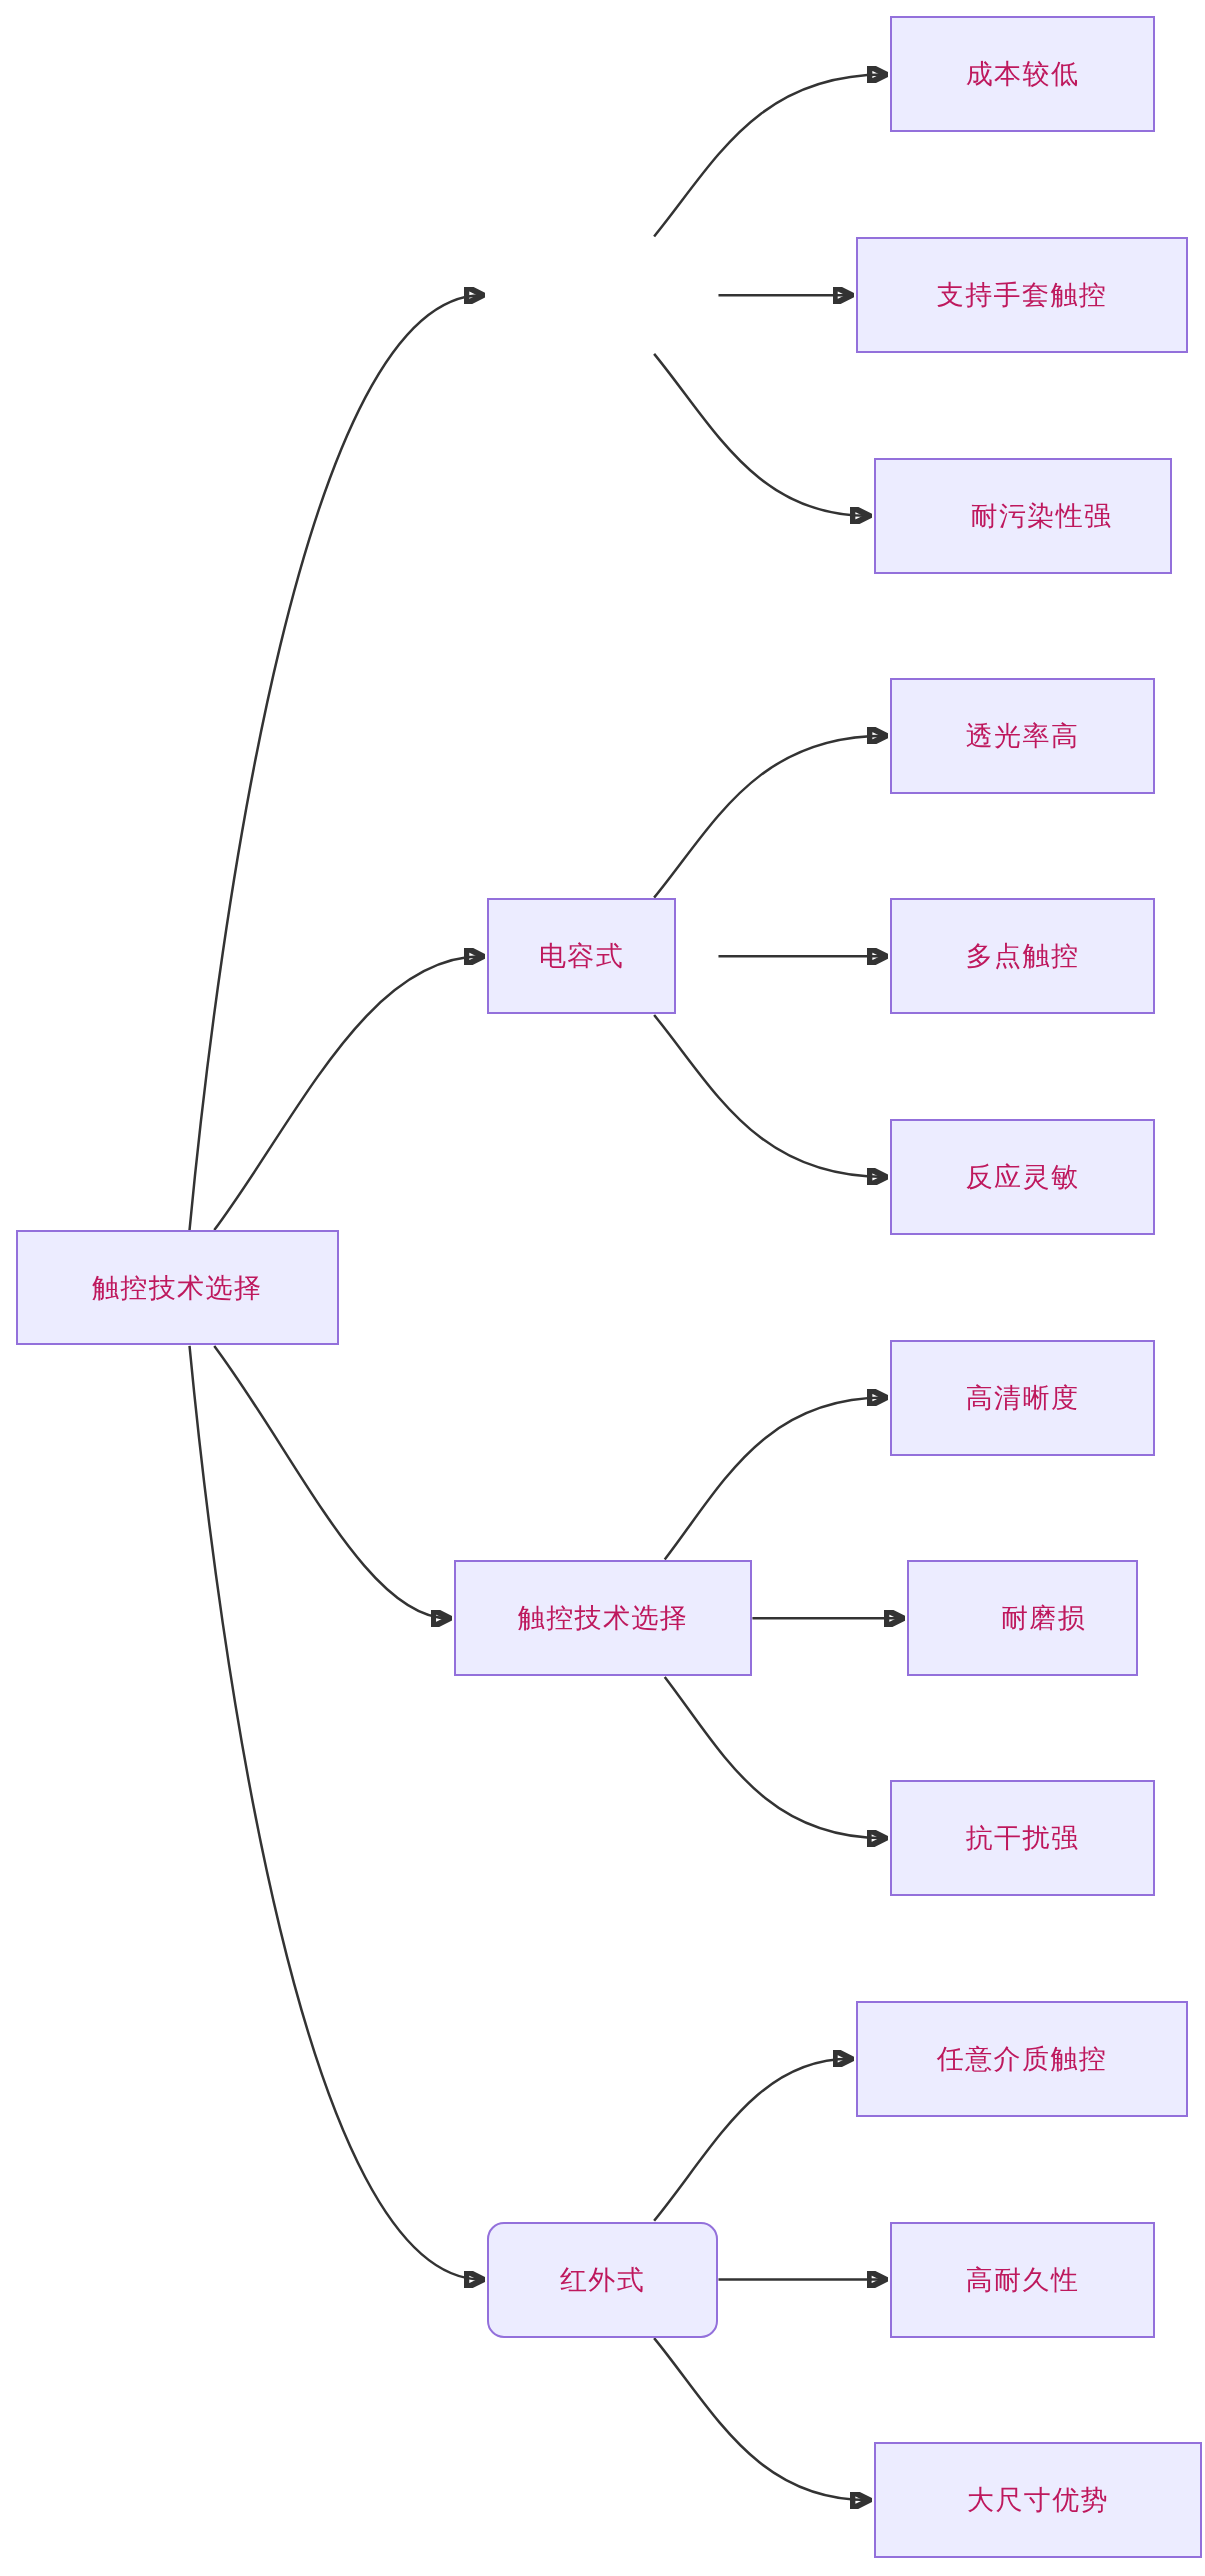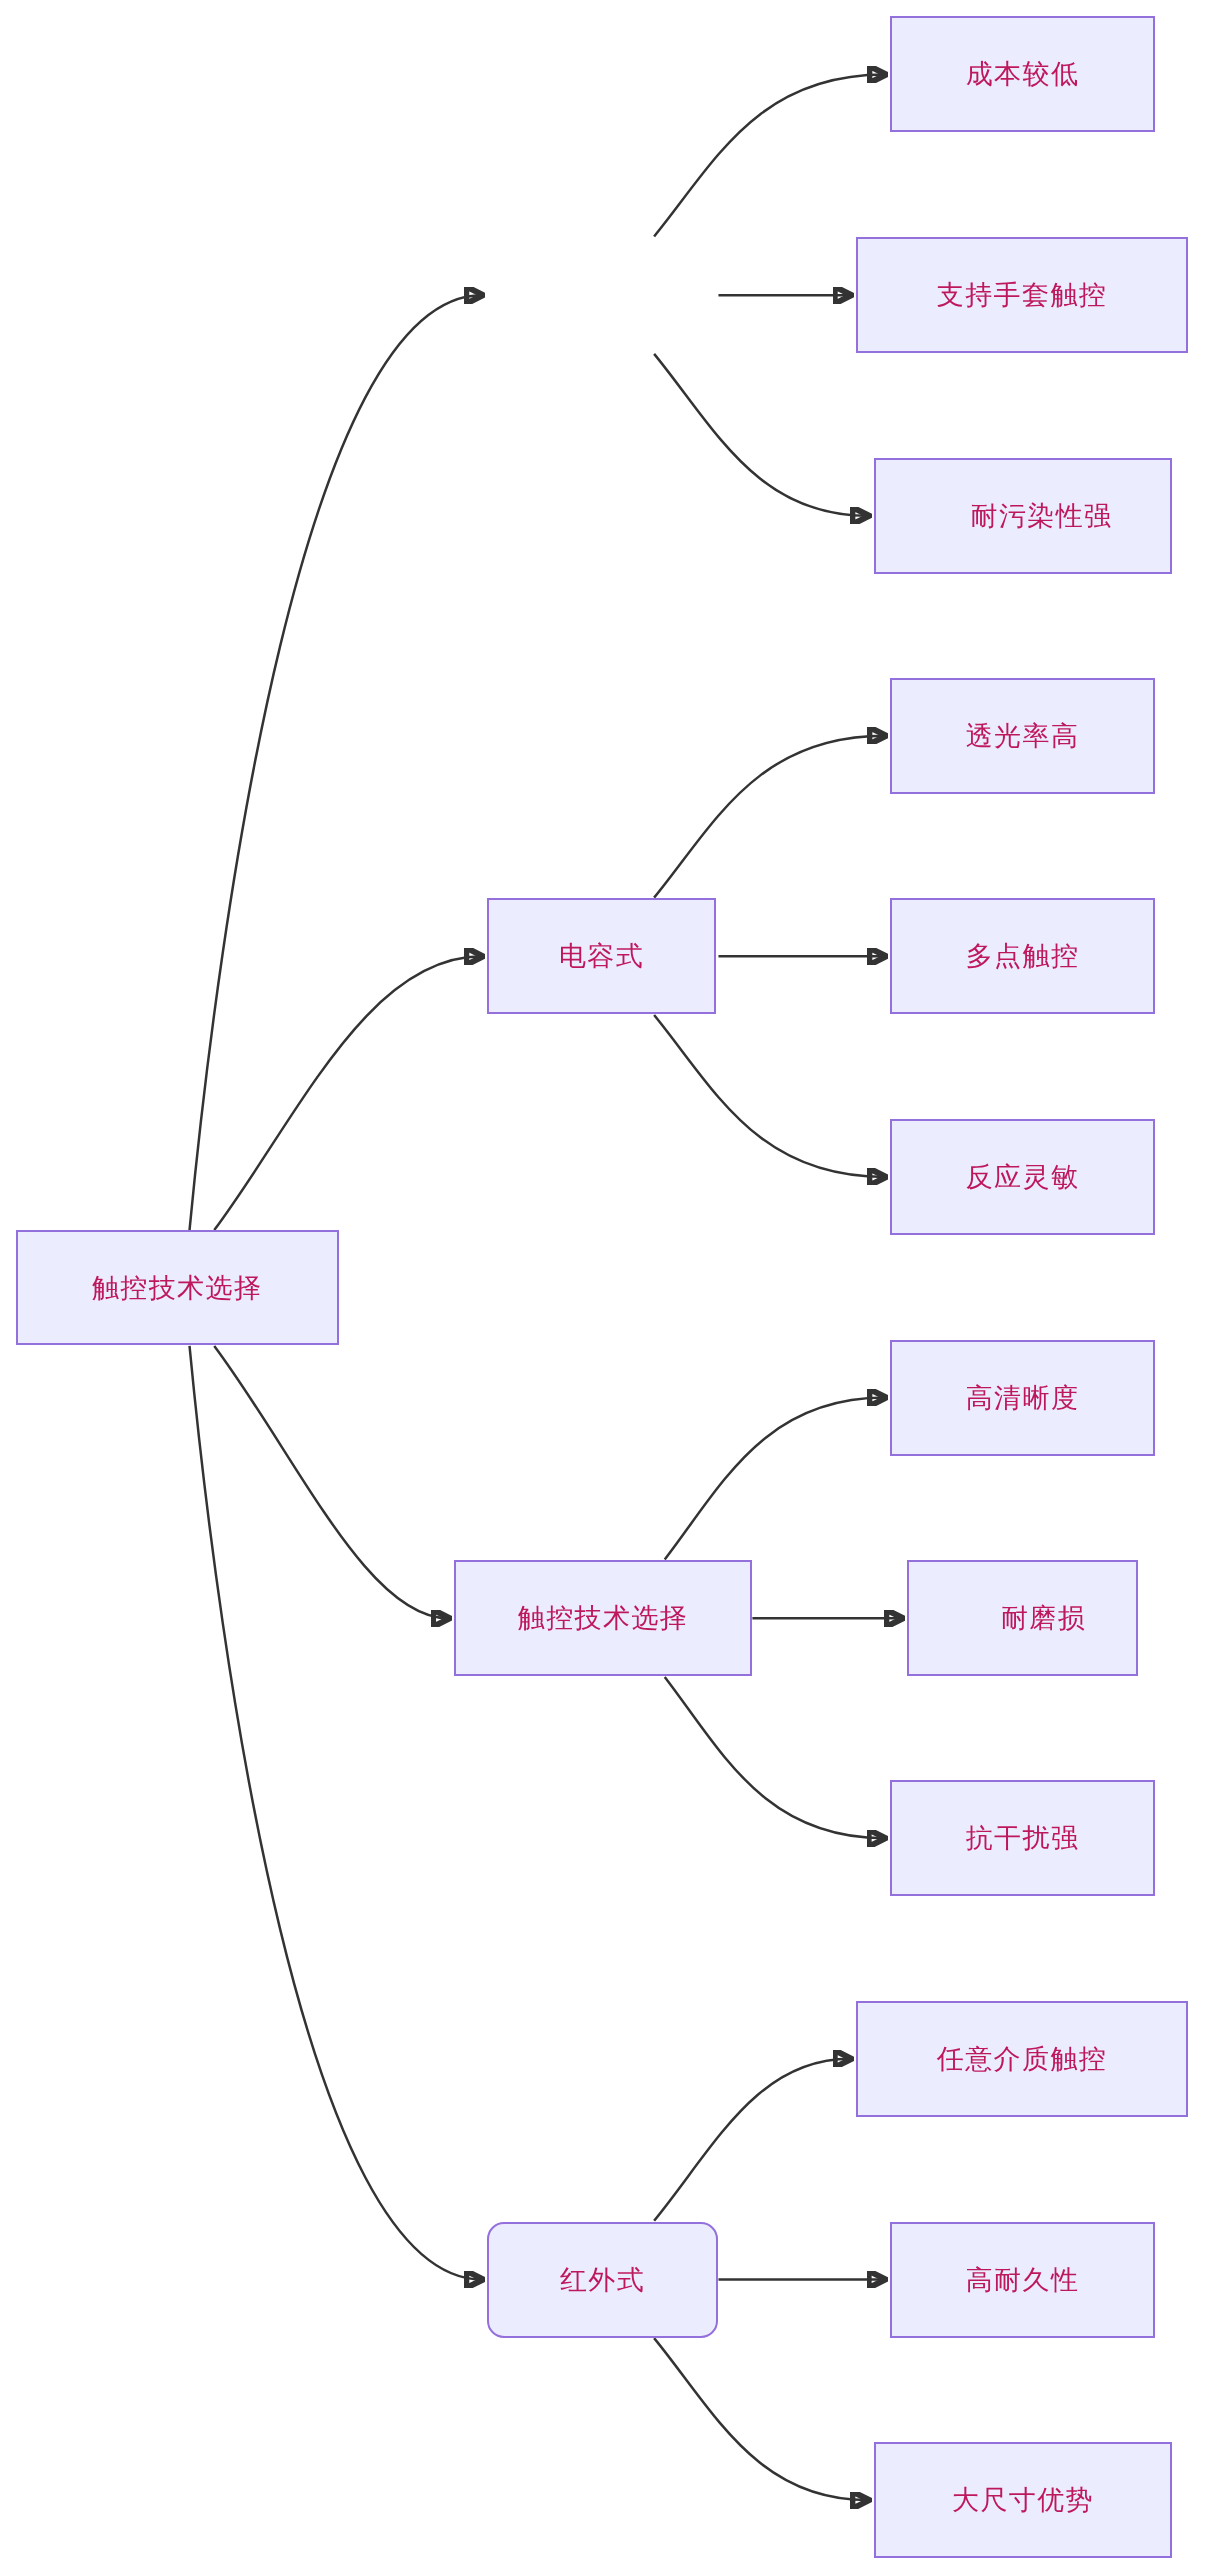--- a/index.html
+++ b/index.html
@@ -66,21 +66,21 @@
 
     <path d="M 925 3140 C 1010 3036, 1070 2911, 1202 2911" marker-end="url(#arrow)"></path>
     <path d="M 1016 3223 L 1250 3223" marker-end="url(#arrow)"></path>
     <path d="M 925 3306 C 1010 3410, 1070 3535, 1227 3535" marker-end="url(#arrow)"></path>
   </svg>
 
   <div class="node" style="left:15.6px; top:1230px; width:323px; height:115px;">
     <span>触控技术选择</span>
   </div>
 
-  <div class="node" style="left:487px; top:898px; width:229px; height:116px;">
+  <div class="node" style="left:487px; top:898px; width:189px; height:116px;">
     <span>电容式</span>
   </div>
   <div class="node" style="left:454px; top:1560px; width:298px; height:116px;">
     <span>触控技术选择</span>
   </div>
   <div class="node" style="left:487px; top:2222px; width:231px; height:116px;border-radius:17px;">
     <span>红外式</span>
   </div>
 
   <div class="node" style="left:890px; top:16.3px; width:265px; height:116px;">
@@ -112,18 +112,18 @@
   <div class="node" style="left:890px; top:1780px; width:265px; height:116px;">
     <span>抗干扰强</span>
   </div>
 
   <div class="node" style="left:856px; top:2001px; width:332px; height:116px;">
     <span>任意介质触控</span>
   </div>
   <div class="node" style="left:890px; top:2222px; width:265px; height:116px;">
     <span>高耐久性</span>
   </div>
-  <div class="node" style="left:874px; top:2442px; width:298px; height:116px;">
+  <div class="node" style="left:874px; top:2442px; width:328px; height:116px;">
     <span>大尺寸优势</span>
   </div>
 
 </div>
 
 
 </body></html>

